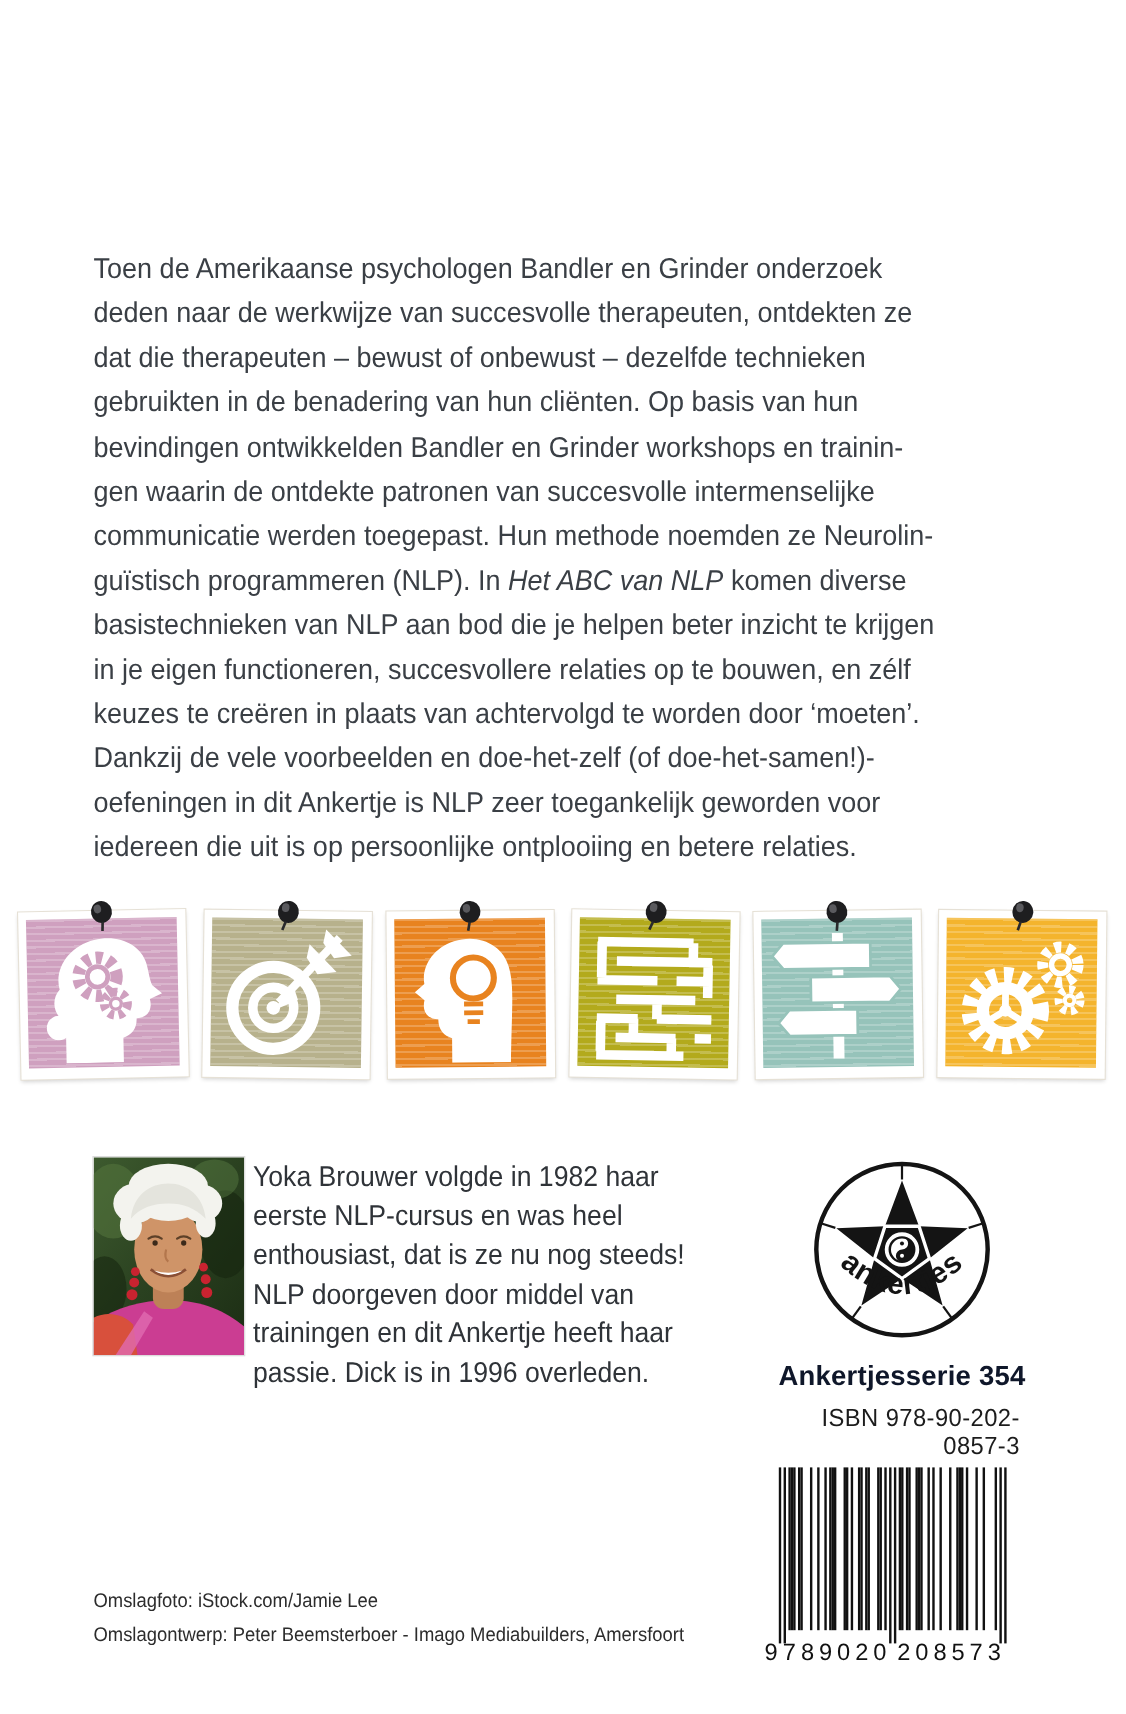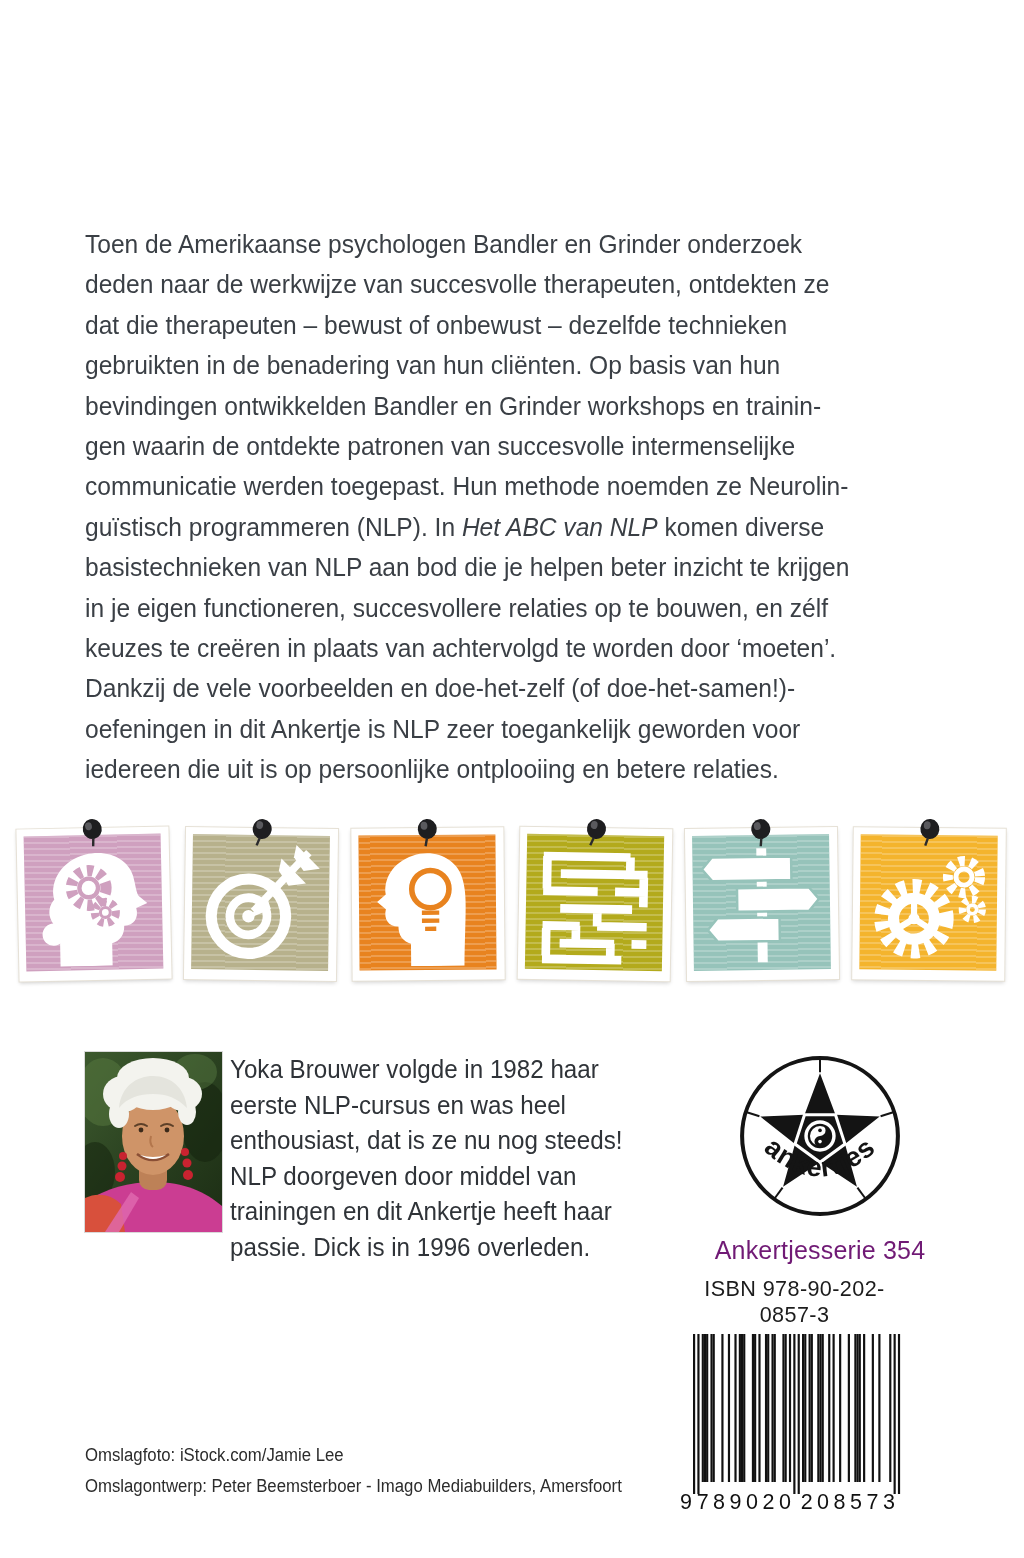--- a/index.html
+++ b/index.html
@@ -47,24 +47,24 @@
   .pin{position:absolute;left:50%;top:-11px;margin-left:-13px;z-index:3;}
 
   
   .photo{position:absolute;left:85px;top:1052px;width:137px;height:180px;outline:1px solid #d9d9d9;}
   .bio{position:absolute;left:230px;top:1052px;width:460px;color:#2f3338;
     font-size:26px;line-height:35.6px;transform:scaleX(.93);transform-origin:0 0;}
   .bio .ln{white-space:nowrap;}
 
   
   .logo-block{position:absolute;left:690px;top:1050px;width:260px;text-align:center;}
-  .series{margin-top:10px;font-size:25px;font-weight:400;color:#701a75;letter-spacing:.2px;}
-
-  
-  .isbn-block{position:absolute;left:672px;top:1276px;width:245px;text-align:center;}
+  .series{margin-top:10px;font-size:25px;font-weight:700;color:#0f172a;letter-spacing:.2px;}
+
+  
+  .isbn-block{position:absolute;left:687px;top:1276px;width:245px;text-align:right;}
   .isbn-label{font-size:22.5px;color:#1c1c1c;letter-spacing:.4px;transform:scaleX(.96);transform-origin:50% 0;}
   .isbn-block svg{display:block;margin:4px auto 0;}
 
   
   .credits{position:absolute;left:85px;top:1440px;color:#2c2c2c;font-size:18px;line-height:30.5px;
     transform:scaleX(.93);transform-origin:0 0;}
   .credits .ln{white-space:nowrap;}
 </style>
 </head>
 <body>

